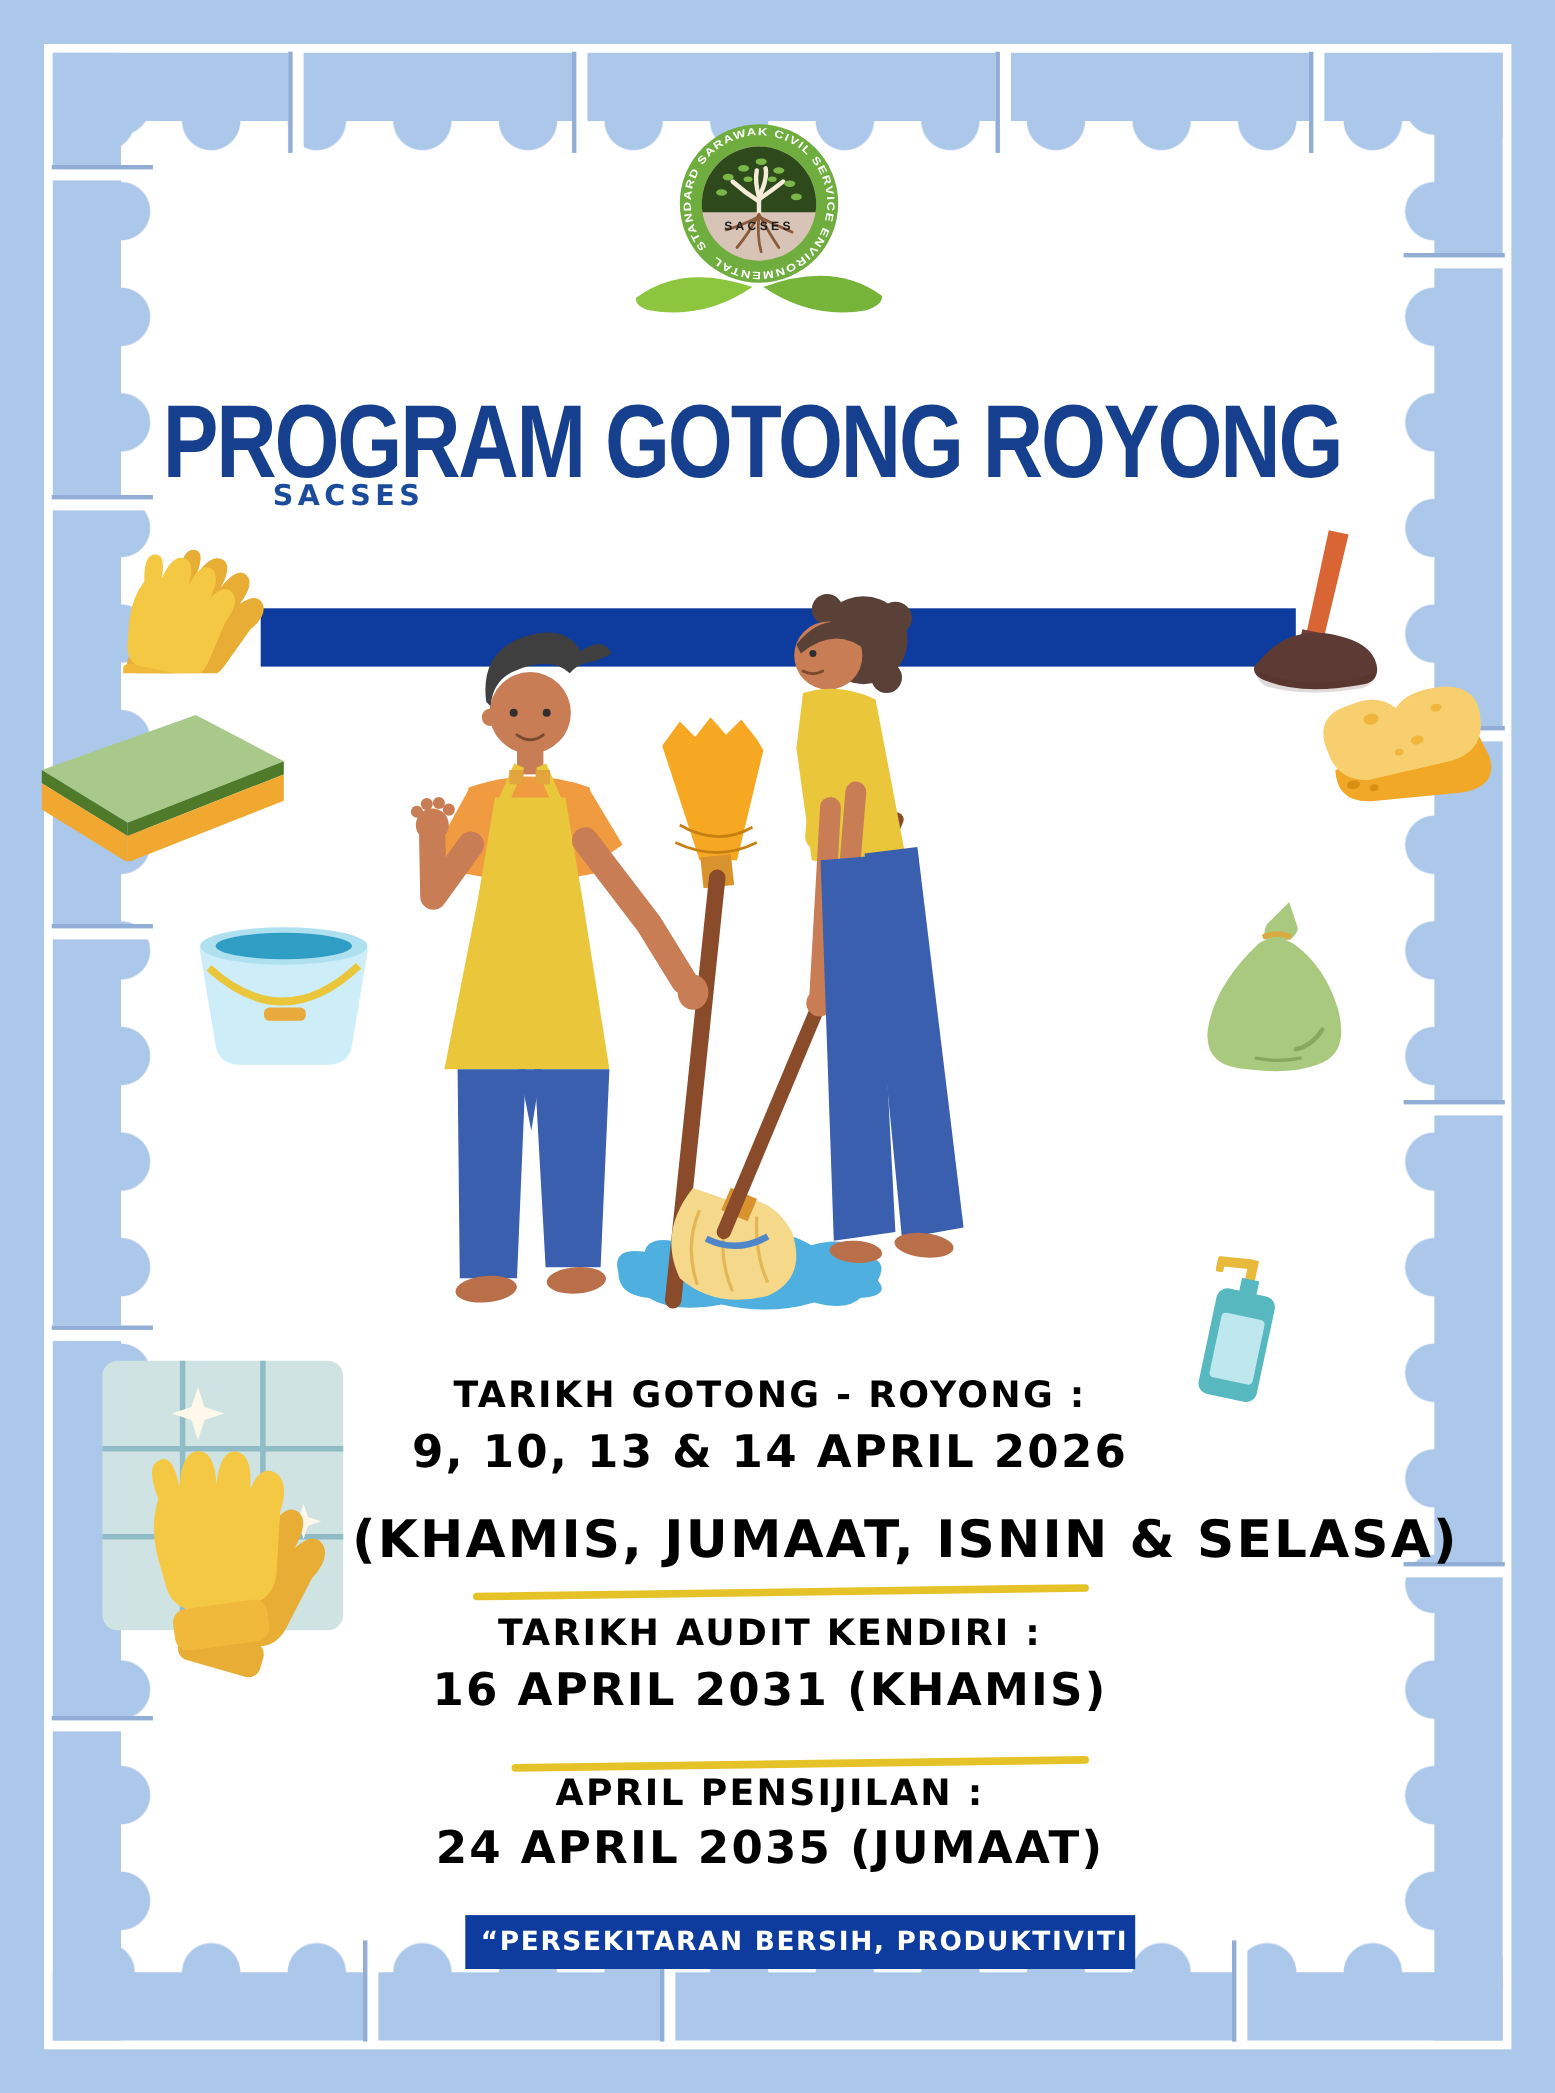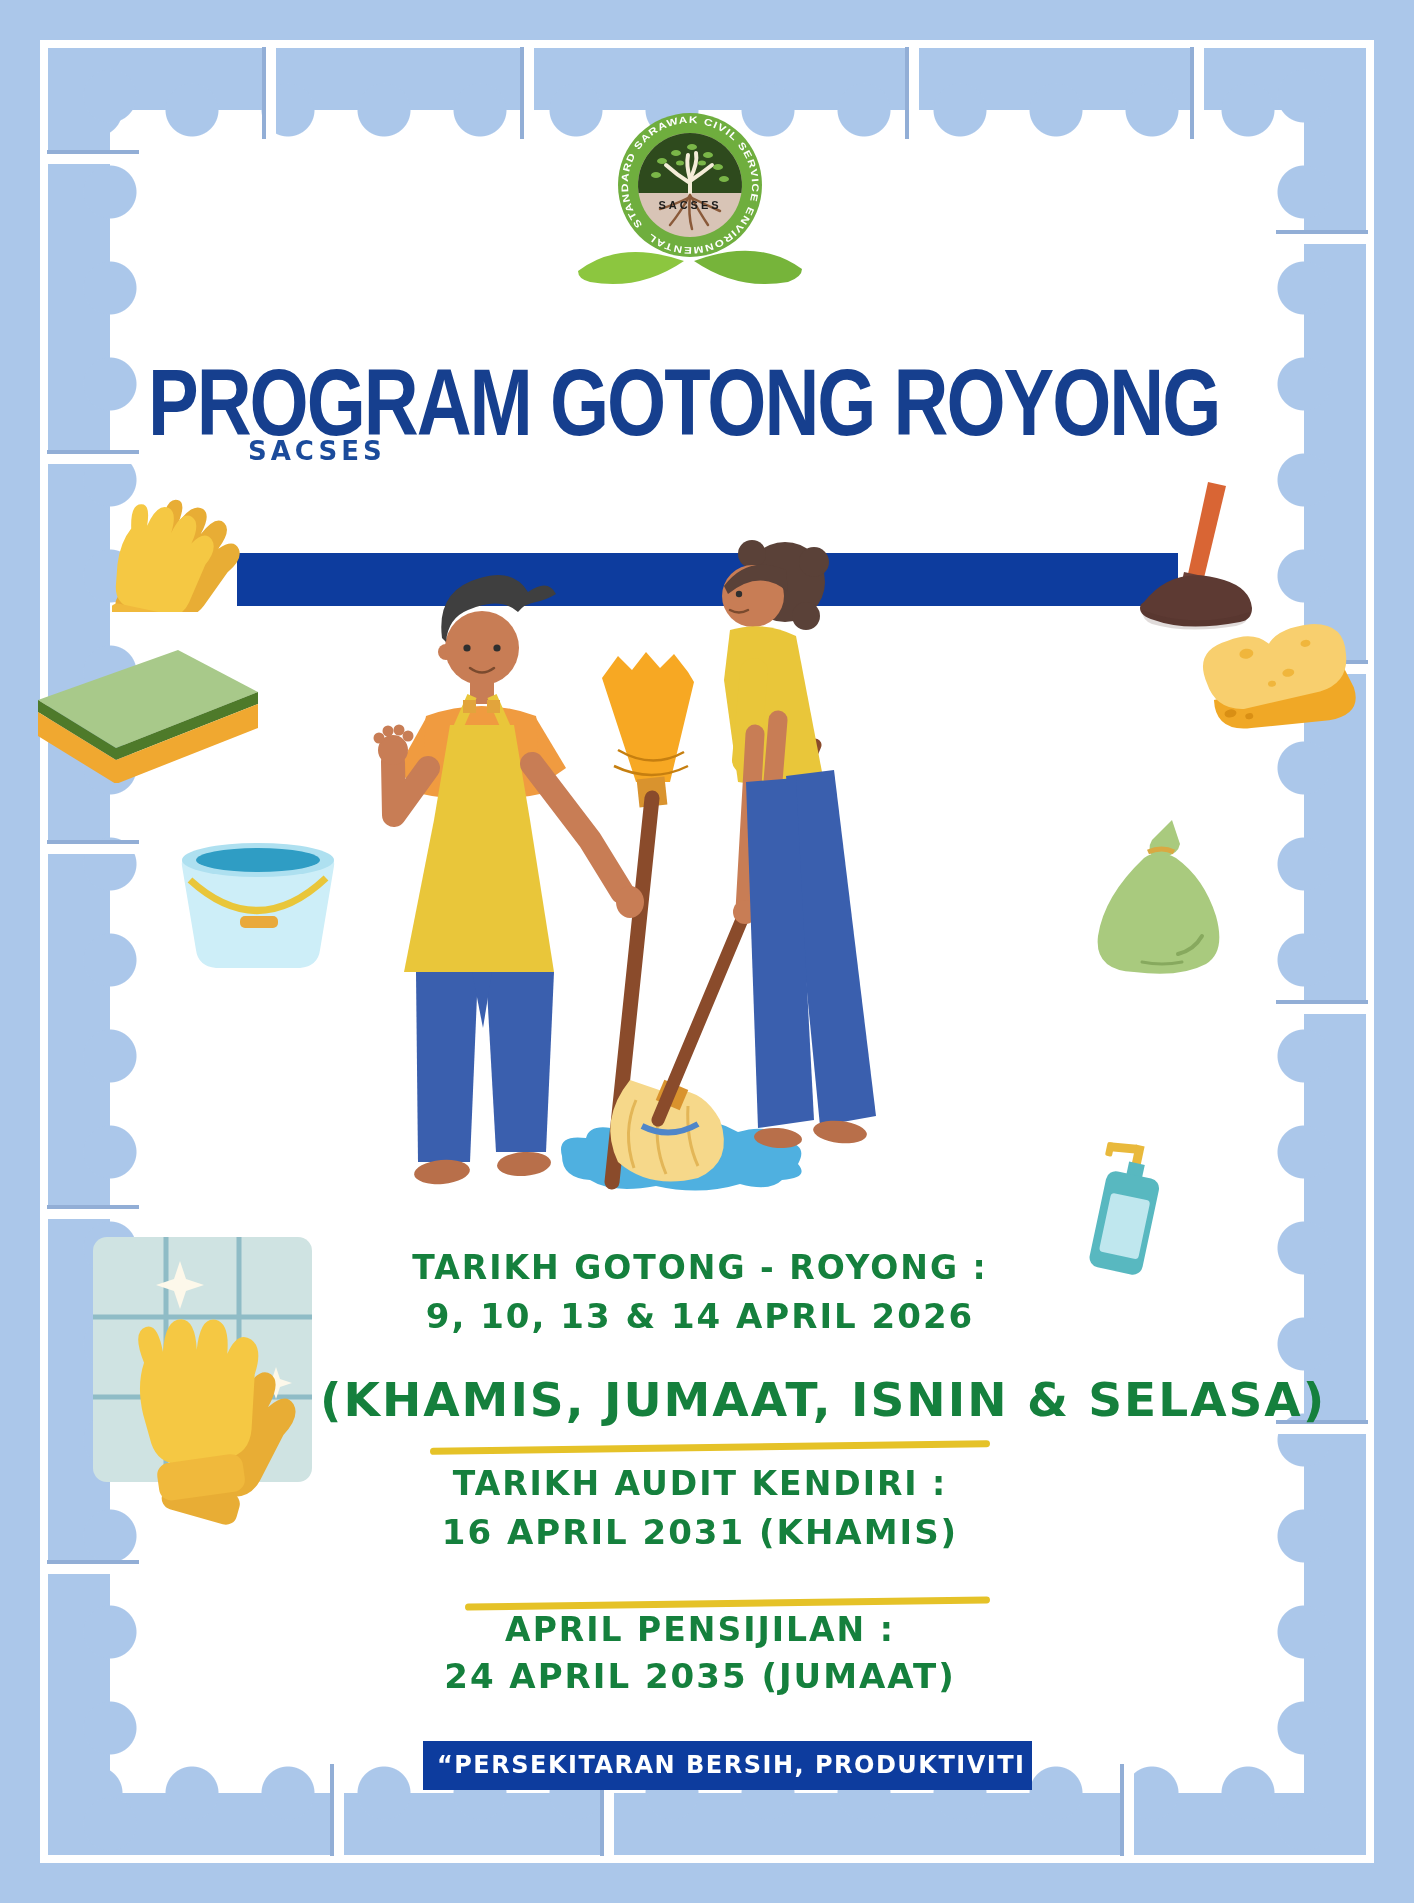--- a/index.html
+++ b/index.html
@@ -35,24 +35,24 @@
     position:absolute;left:148px;top:348px;width:960px;white-space:nowrap;
     font-family:"Liberation Sans",sans-serif;font-weight:bold;font-size:76px;letter-spacing:-2px;
     color:#163f8e;transform:scaleY(1.24);transform-origin:top left;z-index:4;
   }
   .subtitle{
     position:absolute;left:248px;top:436px;font-family:"DejaVu Sans",sans-serif;font-weight:bold;
     font-size:26px;letter-spacing:4px;color:#1b4b9b;z-index:4;
   }
   .bluebar{position:absolute;left:237px;top:553px;width:941px;height:53px;background:#0d3c9e;z-index:4;}
   
-  .hand{font-family:"DejaVu Sans",sans-serif;font-weight:bold;color:#15803d;letter-spacing:2px;
+  .hand{font-family:"DejaVu Sans",sans-serif;font-weight:bold;color:#000000;letter-spacing:2px;
         position:absolute;left:320px;width:760px;text-align:center;white-space:nowrap;z-index:6;}
   .t-label{font-size:33px;}
-  .t-date{font-size:34px;}
+  .t-date{font-size:41px;}
   .divider{position:absolute;height:7px;background:#e5c228;border-radius:4px;transform:rotate(-0.8deg);z-index:6;}
   
   .banner{position:absolute;left:423px;top:1741px;width:609px;height:49px;background:#0d3c9e;
           overflow:hidden;z-index:6;}
   .banner span{display:block;font-family:"DejaVu Sans",sans-serif;font-weight:bold;color:#ffffff;
           font-size:24px;letter-spacing:1.5px;line-height:49px;padding-left:14px;white-space:nowrap;}
   
   .art{position:absolute;z-index:5;}
 </style>
 </head>

